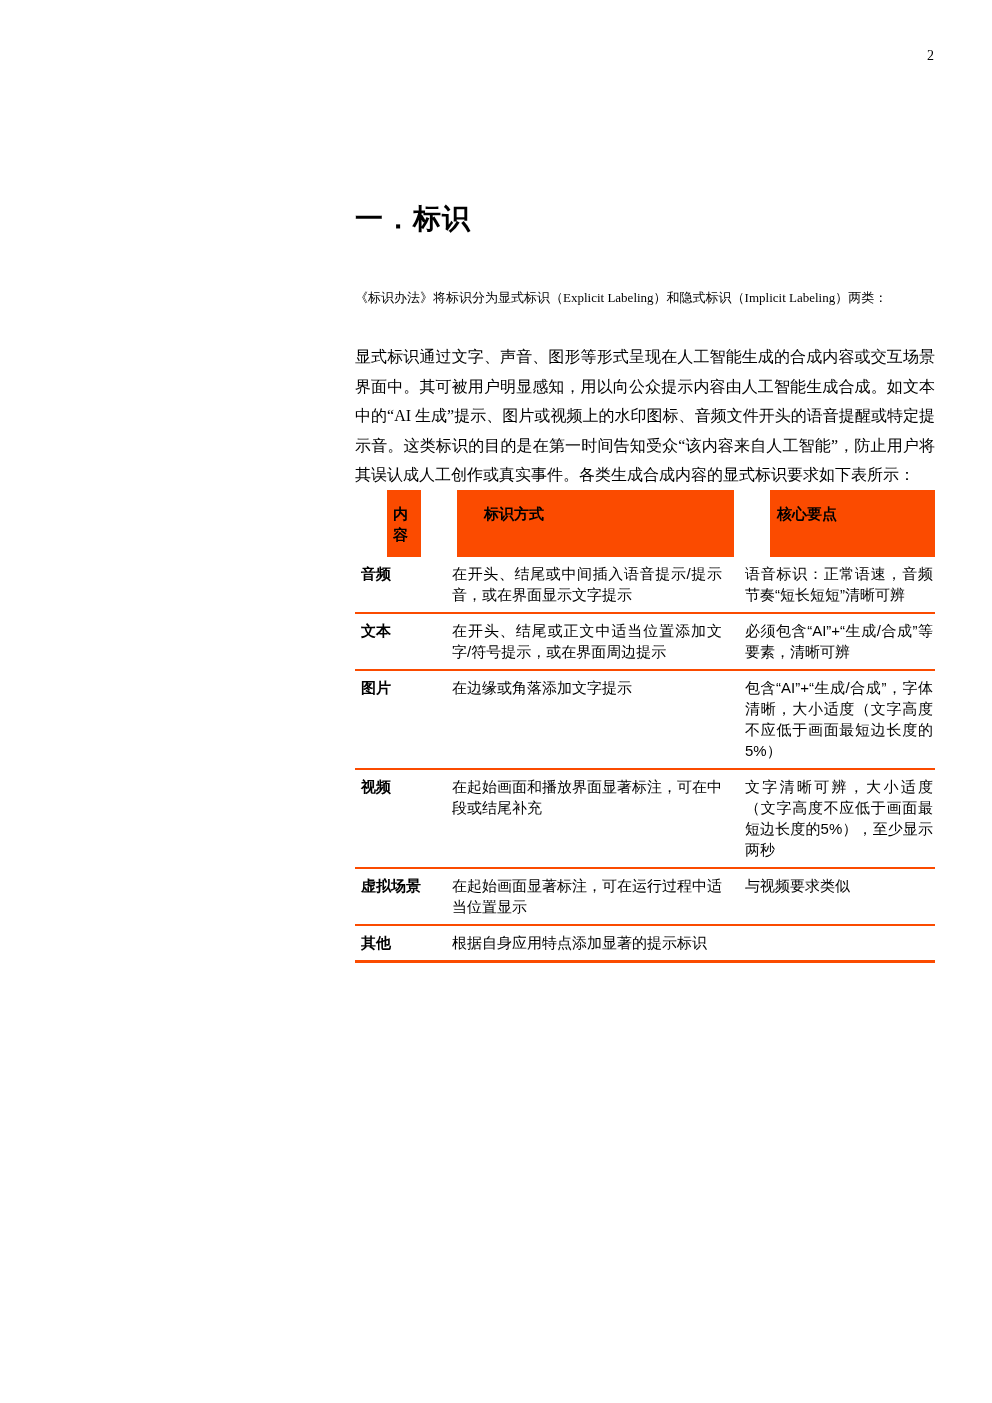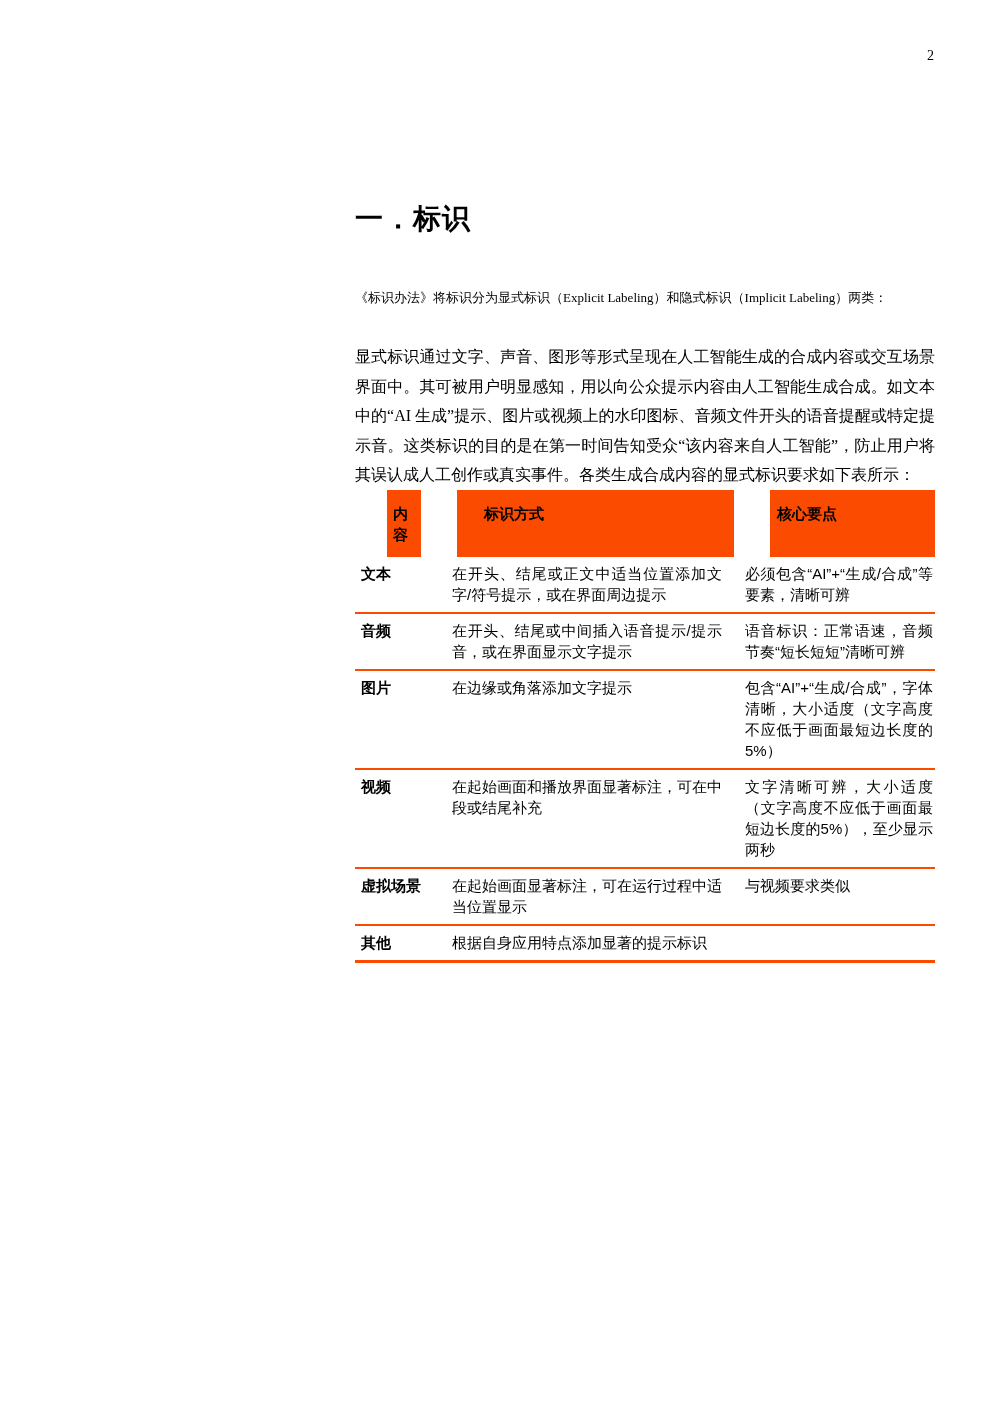--- a/index.html
+++ b/index.html
@@ -98,29 +98,29 @@
     <p class="body-para">显式标识通过文字、声音、图形等形式呈现在人工智能生成的合成内容或交互场景界面中。其可被用户明显感知，用以向公众提示内容由人工智能生成合成。如文本中的“AI 生成”提示、图片或视频上的水印图标、音频文件开头的语音提醒或特定提示音。这类标识的目的是在第一时间告知受众“该内容来自人工智能”，防止用户将其误认成人工创作或真实事件。各类生成合成内容的显式标识要求如下表所示：</p>
 
     <div class="tbl">
       <div class="thead">
         <div class="c1">内容</div>
         <div class="c2">标识方式</div>
         <div class="c3">核心要点</div>
       </div>
 
       <div class="trow">
+        <div class="c1">音频</div>
+        <div class="c2">在开头、结尾或中间插入语音提示/提示音，或在界面显示文字提示</div>
+        <div class="c3">语音标识：正常语速，音频节奏“短长短短”清晰可辨</div>
+      </div>
+
+      <div class="trow">
         <div class="c1">文本</div>
         <div class="c2">在开头、结尾或正文中适当位置添加文字/符号提示，或在界面周边提示</div>
         <div class="c3">必须包含“AI”+“生成/合成”等要素，清晰可辨</div>
-      </div>
-
-      <div class="trow">
-        <div class="c1">音频</div>
-        <div class="c2">在开头、结尾或中间插入语音提示/提示音，或在界面显示文字提示</div>
-        <div class="c3">语音标识：正常语速，音频节奏“短长短短”清晰可辨</div>
       </div>
 
       <div class="trow">
         <div class="c1">图片</div>
         <div class="c2">在边缘或角落添加文字提示</div>
         <div class="c3">包含“AI”+“生成/合成”，字体清晰，大小适度（文字高度不应低于画面最短边长度的5%）</div>
       </div>
 
       <div class="trow">
         <div class="c1">视频</div>

